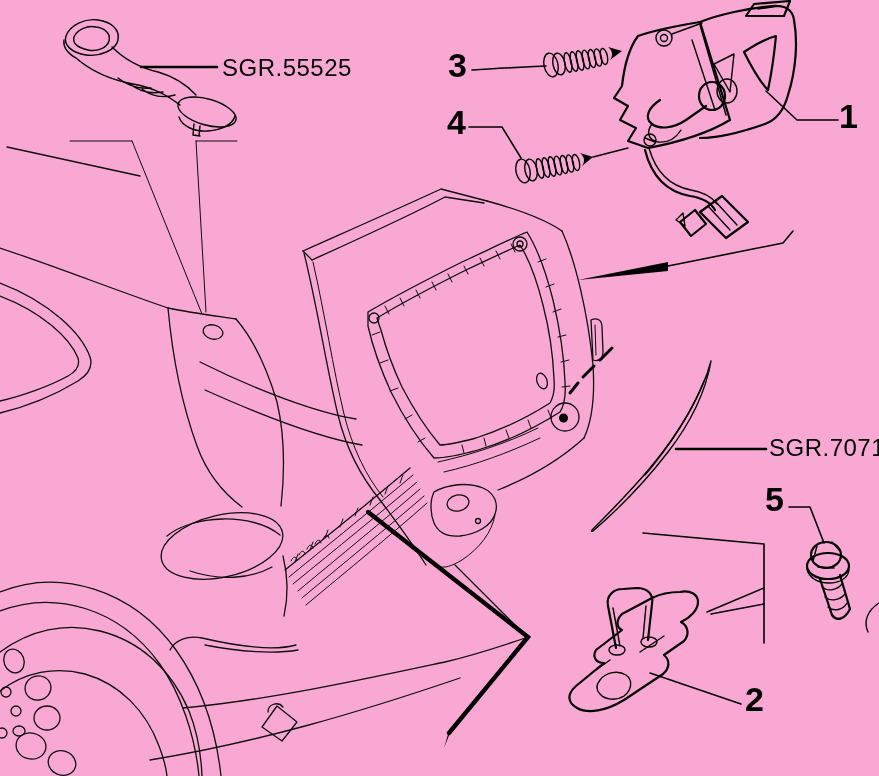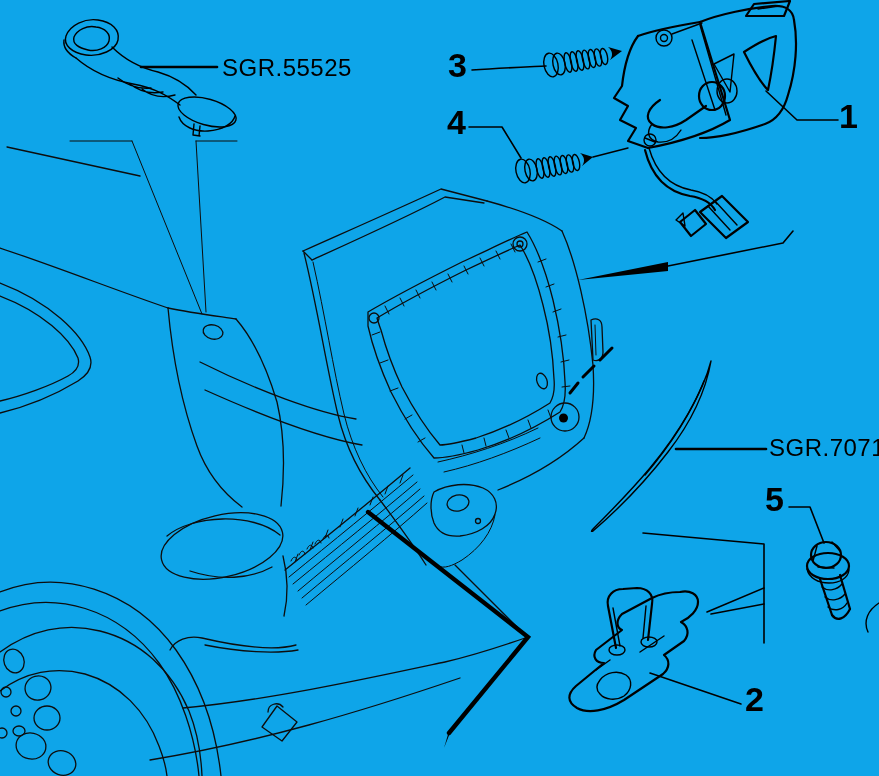--- a/index.html
+++ b/index.html
@@ -1,16 +1,16 @@
 <!DOCTYPE html>
 <html><head>
 <meta charset="utf-8">
 <style>
   html,body{margin:0;padding:0;background:#fff;}
-  #stage{position:relative;width:879px;height:776px;background:#0ea5e9;overflow:hidden;
+  #stage{position:relative;width:879px;height:776px;background:#f9a8d4;overflow:hidden;
          font-family:"Liberation Sans", sans-serif;}
   svg{position:absolute;left:0;top:0;}
   .car{fill:none;stroke:#0d0d0d;stroke-width:1.3;stroke-linecap:round;stroke-linejoin:round;}
   .car-thin{fill:none;stroke:#0d0d0d;stroke-width:1;stroke-linecap:round;}
   .part{fill:none;stroke:#000;stroke-width:2.2;stroke-linecap:round;stroke-linejoin:round;}
   .part-thin{fill:none;stroke:#000;stroke-width:1.4;stroke-linecap:round;stroke-linejoin:round;}
   .leader{fill:none;stroke:#000;stroke-width:1.6;stroke-linecap:round;stroke-linejoin:round;}
   .leader-bold{fill:none;stroke:#000;stroke-width:2.6;stroke-linecap:round;}
   .wedge{fill:none;stroke:#000;stroke-width:4.4;stroke-linecap:round;stroke-linejoin:miter;}
   .dash{fill:none;stroke:#000;stroke-width:3;stroke-linecap:round;}

